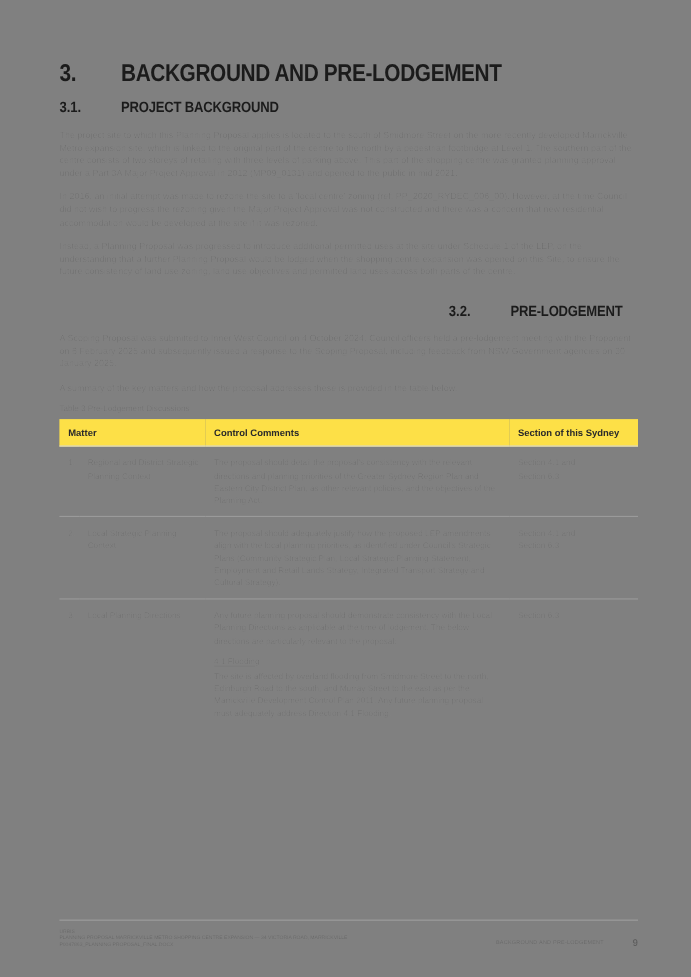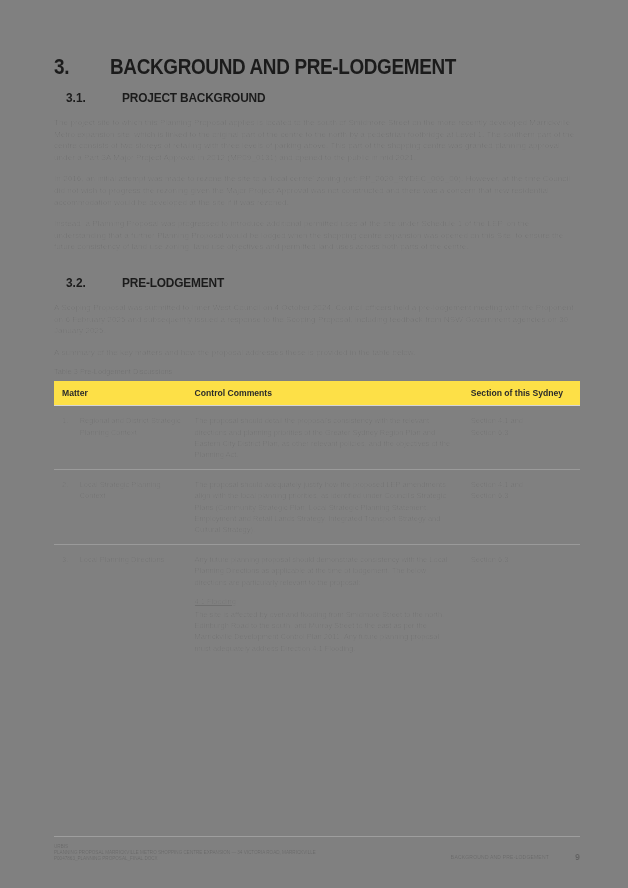--- a/index.html
+++ b/index.html
@@ -47,41 +47,41 @@
     color: #1b1b1b;
     letter-spacing: -0.4px;
     transform: scaleX(0.86);
     transform-origin: left center;
     white-space: nowrap;
   }
 
   .h2-row {
     display: flex;
     align-items: baseline;
-    margin: 0 0 12px 12px;
+    margin: 0 0 12px 0;
   }
   .h2-num {
     font-size: 13.5px;
     font-weight: bold;
     color: #1b1b1b;
     width: 56px;
     flex: 0 0 56px;
     transform: scaleX(0.88);
     transform-origin: left center;
   }
   .h2-text {
     font-size: 13.5px;
     font-weight: bold;
     color: #1b1b1b;
     letter-spacing: -0.2px;
     transform: scaleX(0.88);
     transform-origin: left center;
     white-space: nowrap;
   }
-  .h2-row.spaced { margin-top: 22px; }
+  .h2-row.spaced { margin-top: 22px; justify-content: flex-end; }
 
   
   .para {
     font-size: 8.1px;
     line-height: 11.6px;
     color: #6f6f6f;
     text-shadow: 0 0 0.6px #9c9c9c;
     margin: 0 0 10px 0;
     text-align: left;
     letter-spacing: 0.05px;

